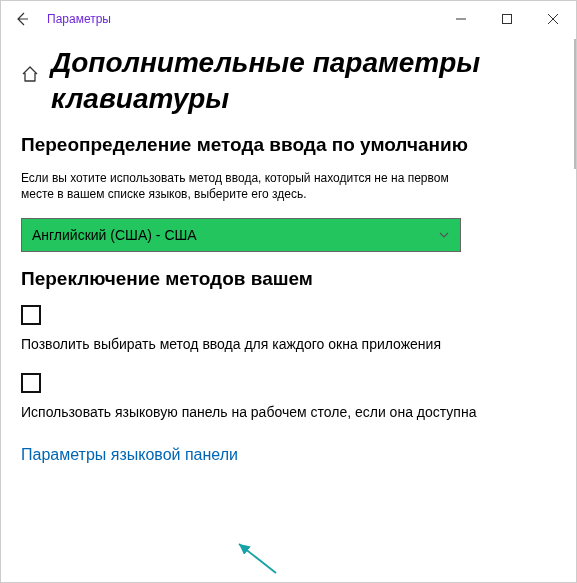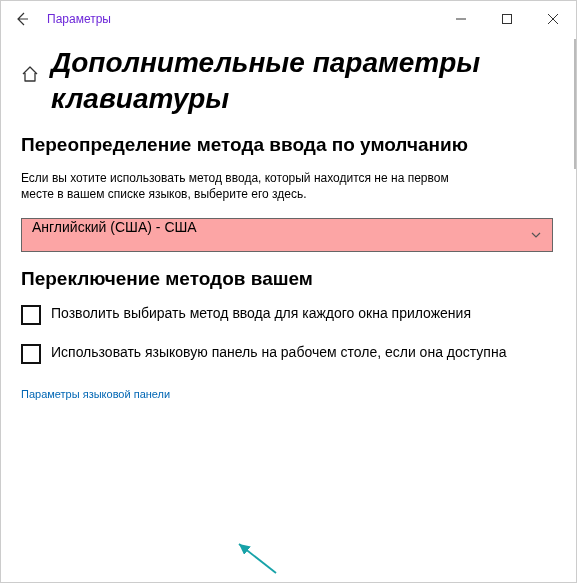--- a/index.html
+++ b/index.html
@@ -53,51 +53,52 @@
     margin-top: 16px;
     margin-bottom: 14px;
   }
   .desc {
     font-size: 12px;
     line-height: 1.35;
     margin-bottom: 16px;
     max-width: 440px;
   }
   .dropdown {
-    width: 532px;
+    width: 440px;
     height: 34px;
-    background: #fca5a5;
+    background: #22c55e;
     border: 1px solid #666;
-    display: flex; align-items: flex-start;
+    display: flex; align-items: center;
     padding: 0 10px;
     font-size: 14px;
     position: relative;
   }
   .dropdown .chev {
     position: absolute; right: 10px; top: 50%; transform: translateY(-50%);
   }
   .check-row {
     display: flex; align-items: flex-start;
     gap: 10px;
     margin-bottom: 18px;
     max-width: 500px;
+    flex-direction: column;
   }
   .checkbox {
     width: 20px; height: 20px;
     border: 2px solid #111;
     flex-shrink: 0;
     margin-top: 1px;
   }
   .check-label {
     font-size: 14px;
     line-height: 1.35;
   }
   .link {
     color: #0066b4;
-    font-size: 11px;
+    font-size: 16px;
     cursor: pointer;
     display: inline-block;
     margin-top: 6px;
   }
   .scrollbar-hint {
     position: absolute;
     right: 0; top: 38px;
     width: 2px; height: 130px;
     background: #bbb;
   }

